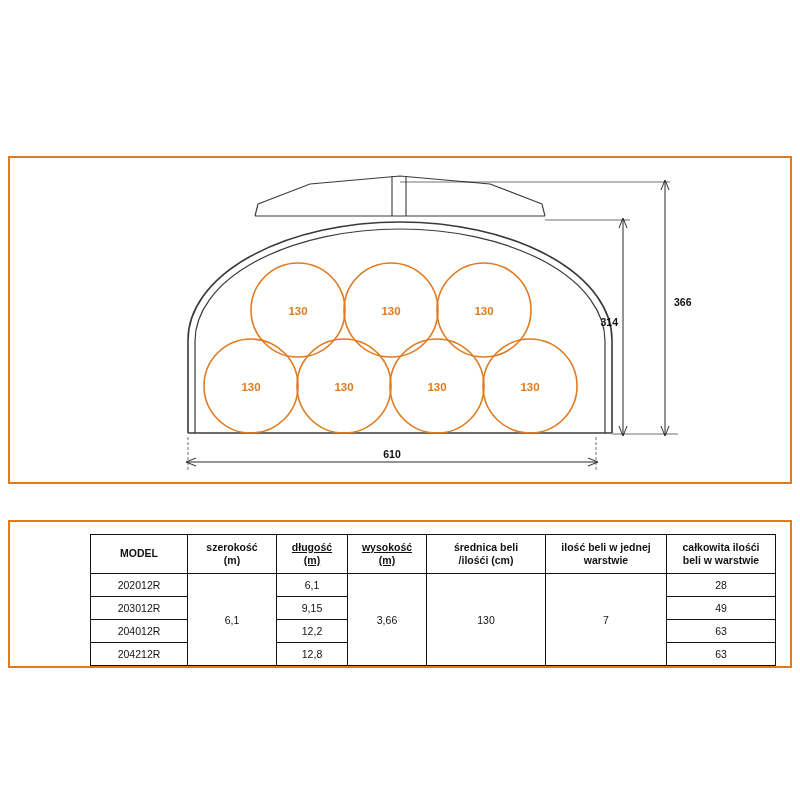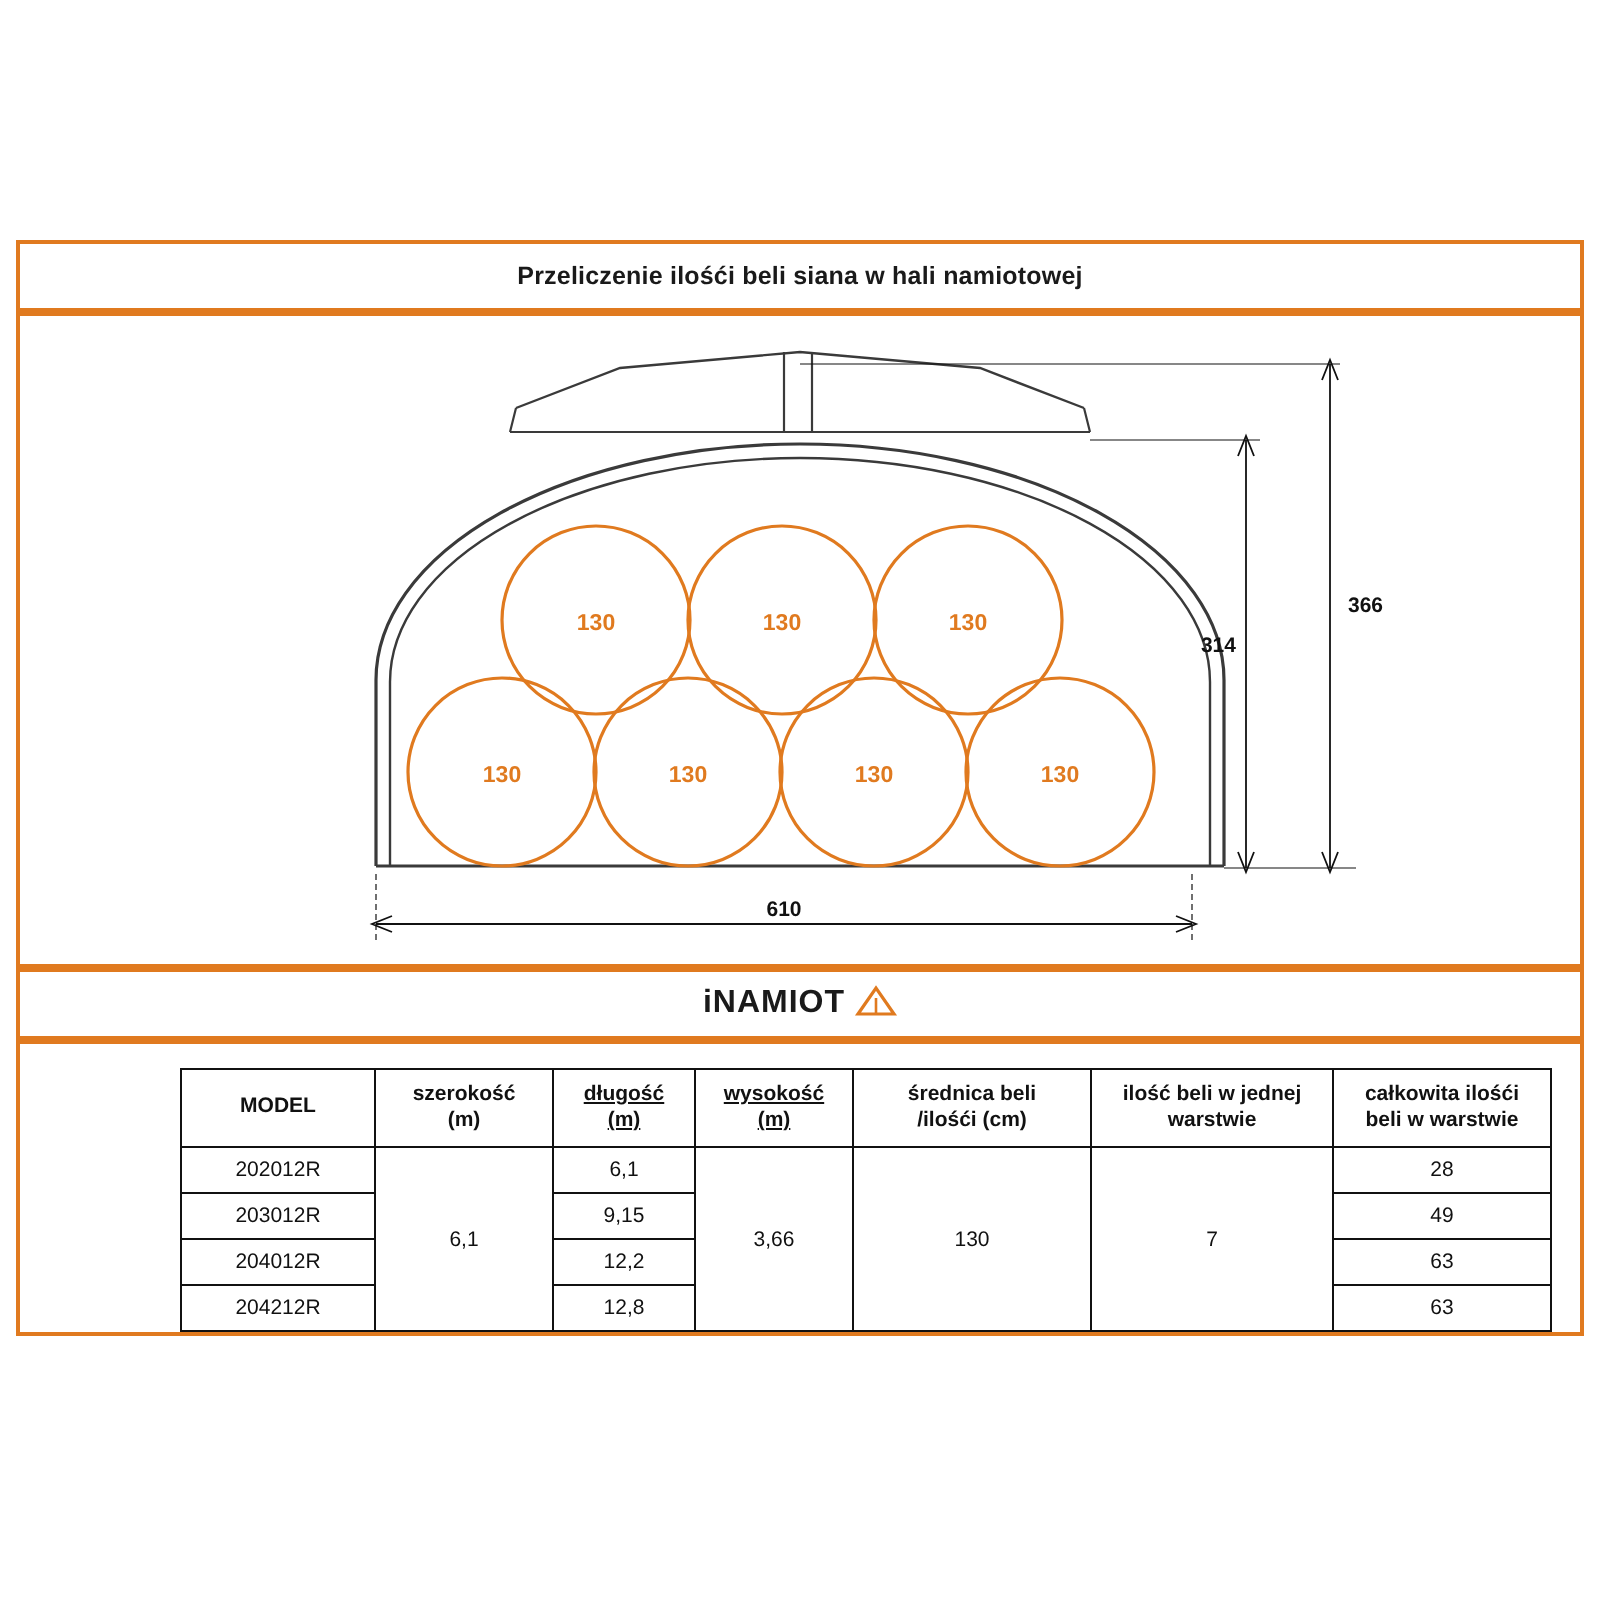--- a/index.html
+++ b/index.html
@@ -96,23 +96,20 @@
   }
   .dim-text {
     font-size: 10.5px; font-weight: bold; fill: #111;
   }
 </style>
 </head>
 <body>
 
 <div id="sheet">
 
-  <div class="frame" id="title-band">
-    <div id="title-text">Przeliczenie ilośći beli siana w hali namiotowej</div>
-  </div>
 
   <div class="frame" id="draw-band">
     <svg id="draw-svg" width="780" height="324" viewBox="0 0 780 324">
 
       <path d="M 178 275 L 178 182 A 212 118 0 0 1 602 182 L 602 275" fill="none" stroke="#3a3a3a" stroke-width="1.6"></path>
 
       <path d="M 185 275 L 185 183 A 205 112 0 0 1 595 183 L 595 275" fill="none" stroke="#3a3a3a" stroke-width="1.2"></path>
 
       <path d="M 245 58 L 535 58" fill="none" stroke="#3a3a3a" stroke-width="1.1"></path>
       <path d="M 248 46 L 300 26 L 390 18 L 480 26 L 532 46" fill="none" stroke="#3a3a3a" stroke-width="1.2"></path>
@@ -155,31 +152,20 @@
 
       <line x1="178" y1="279" x2="178" y2="312" stroke="#111" stroke-width="0.6" stroke-dasharray="3,2"></line>
       <line x1="586" y1="279" x2="586" y2="312" stroke="#111" stroke-width="0.6" stroke-dasharray="3,2"></line>
       <line x1="178" y1="304" x2="586" y2="304" stroke="#111" stroke-width="0.9"></line>
       <path d="M 186 300 L 176 304 L 186 308" fill="none" stroke="#111" stroke-width="0.9"></path>
       <path d="M 578 300 L 588 304 L 578 308" fill="none" stroke="#111" stroke-width="0.9"></path>
       <text class="dim-text" x="382" y="300" text-anchor="middle">610</text>
     </svg>
   </div>
 
-  <div class="frame" id="logo-band">
-    <div id="logo-wrap">
-      <span id="logo-text">iNAMIOT</span>
-      <span>
-        <svg width="22" height="18" viewBox="0 0 22 18">
-          <path d="M 2 16 L 11 3 L 20 16 Z" fill="none" stroke="#e07a1f" stroke-width="1.6"></path>
-          <path d="M 11 16 L 11 8" stroke="#e07a1f" stroke-width="1.3"></path>
-        </svg>
-      </span>
-    </div>
-  </div>
 
   <div class="frame" id="table-band">
     <table class="spec">
       <thead>
         <tr>
           <th class="model">
             <span>MODEL</span>
           </th>
           <th class="c-szer">
             <span>szerokość</span><br>

